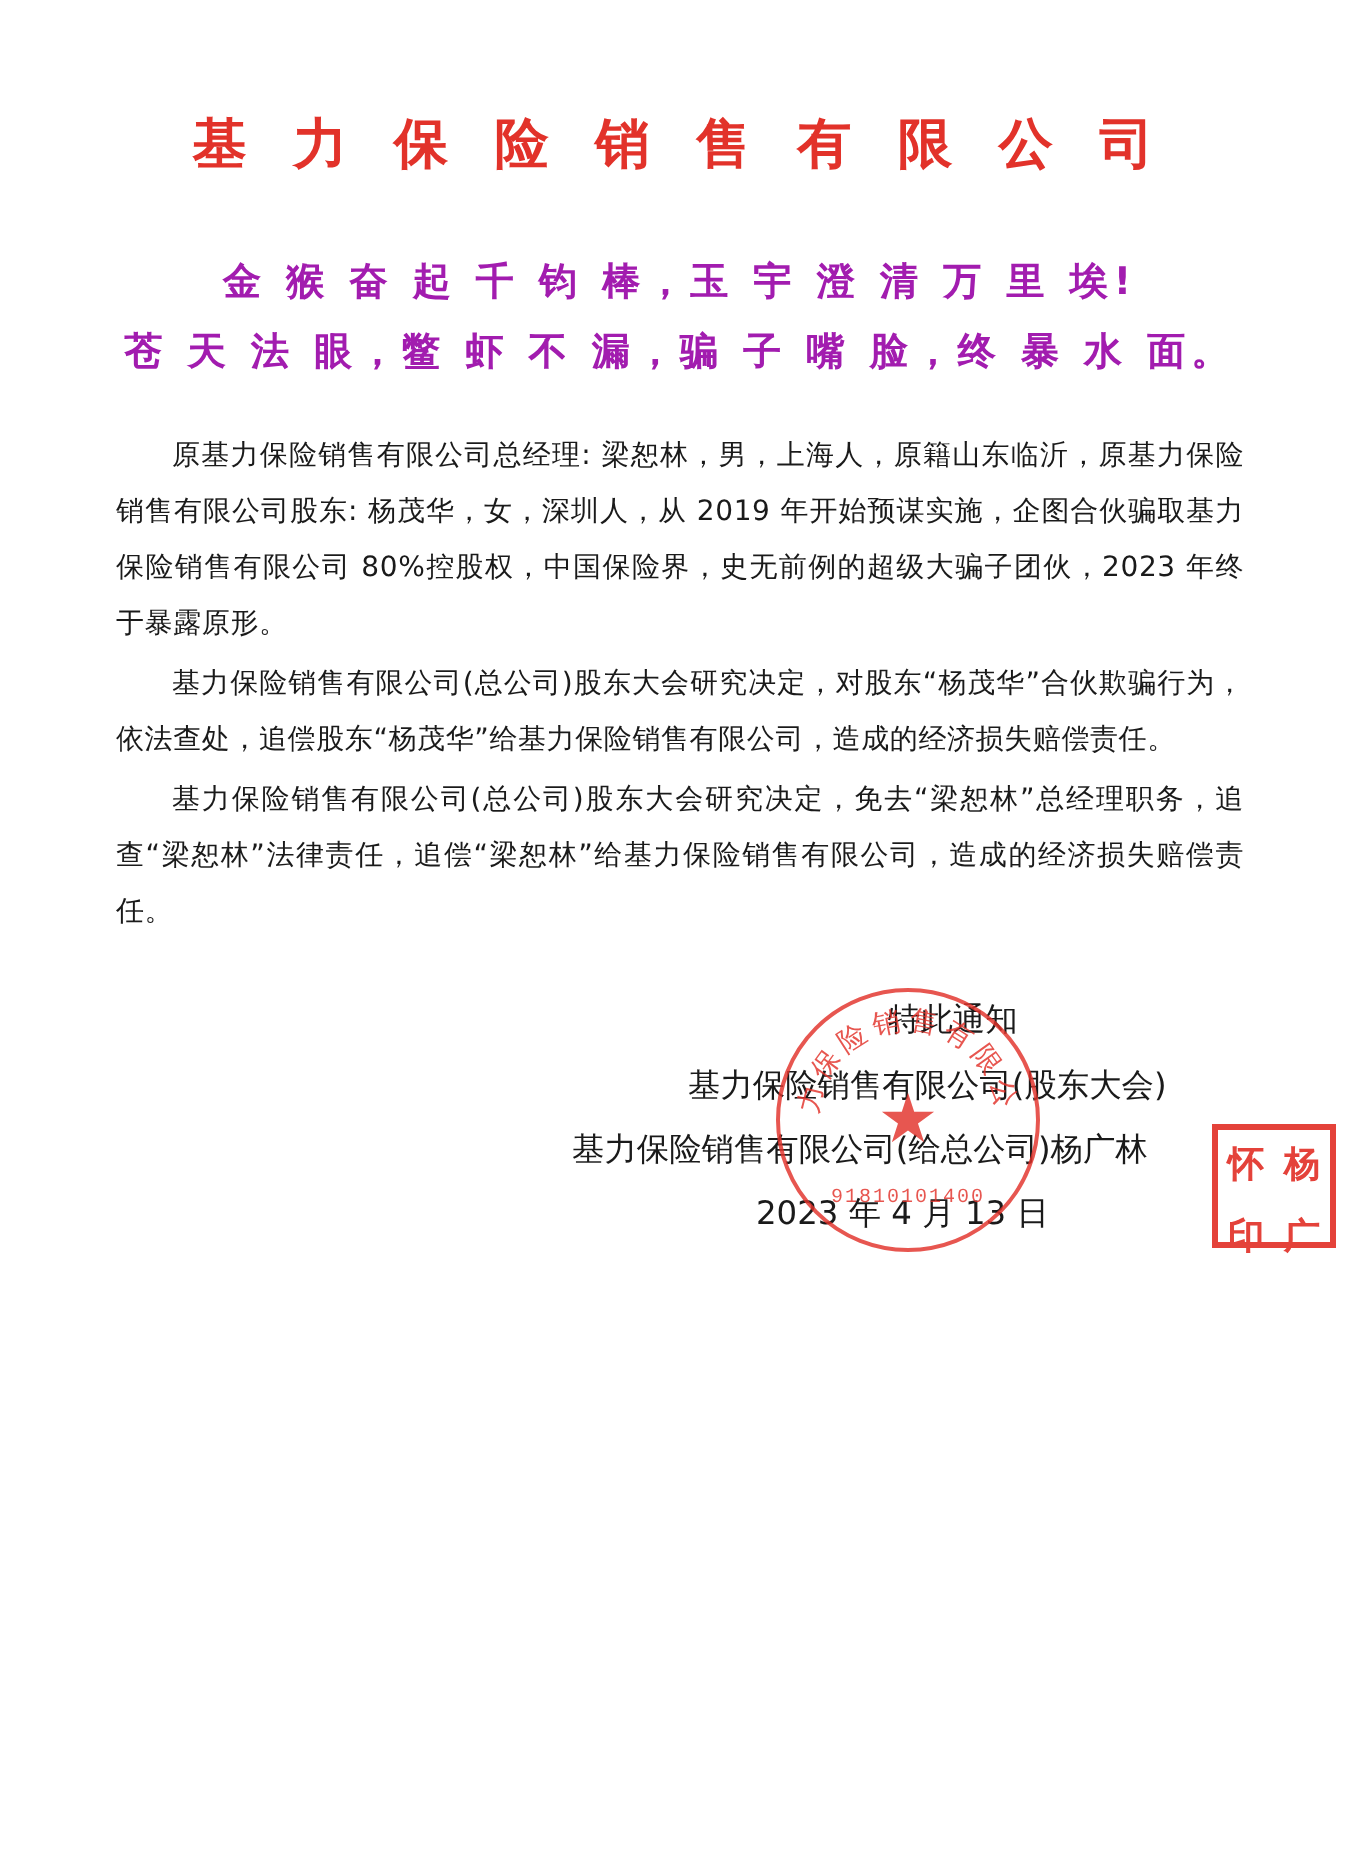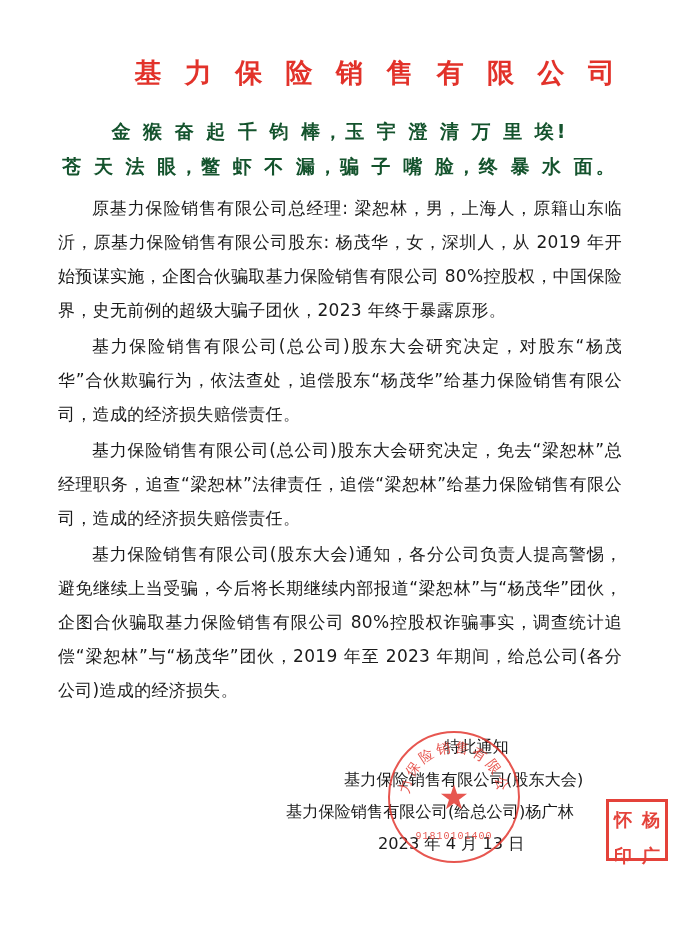--- a/index.html
+++ b/index.html
@@ -16,47 +16,47 @@
     overflow: hidden;
   }
   .page {
     position: relative;
     width: 680px;
     height: 935px;
     box-sizing: border-box;
     padding: 52px 58px 20px 58px;
   }
   .title {
-    text-align: right;
+    text-align: center;
     color: #e2322a;
     font-size: 27px;
     font-weight: bold;
     letter-spacing: 7px;
     line-height: 1.55;
   }
   .title .line2 {
     display: block;
     margin-top: 4px;
   }
   .slogan {
     text-align: center;
-    color: #14532d;
+    color: #a21caf;
     font-size: 19px;
     font-weight: bold;
     letter-spacing: 3px;
-    margin-top: 20px;
+    margin-top: 30px;
     line-height: 1.85;
   }
   .slogan .s2 {
     display: block;
     text-align: center;
   }
   .body-text {
-    margin-top: 7px;
-    font-size: 17px;
+    margin-top: 20px;
+    font-size: 14px;
     line-height: 2.0;
     text-align: justify;
     letter-spacing: 0.3px;
   }
   .para {
     text-indent: 2em;
     margin: 0 0 2px 0;
   }
   .closing {
     margin-top: 24px;
@@ -147,21 +147,20 @@
 
   <div class="slogan">
     <span>金 猴 奋 起 千 钧 棒，玉 宇 澄 清 万 里 埃!</span>
     <span class="s2">苍 天 法 眼，鳖 虾 不 漏，骗 子 嘴 脸，终 暴 水 面。</span>
   </div>
 
   <div class="body-text">
     <p class="para">原基力保险销售有限公司总经理: 梁恕林，男，上海人，原籍山东临沂，原基力保险销售有限公司股东: 杨茂华，女，深圳人，从 2019 年开始预谋实施，企图合伙骗取基力保险销售有限公司 80%控股权，中国保险界，史无前例的超级大骗子团伙，2023 年终于暴露原形。</p>
     <p class="para">基力保险销售有限公司(总公司)股东大会研究决定，对股东“杨茂华”合伙欺骗行为，依法查处，追偿股东“杨茂华”给基力保险销售有限公司，造成的经济损失赔偿责任。</p>
     <p class="para">基力保险销售有限公司(总公司)股东大会研究决定，免去“梁恕林”总经理职务，追查“梁恕林”法律责任，追偿“梁恕林”给基力保险销售有限公司，造成的经济损失赔偿责任。</p>
-    <p class="para">基力保险销售有限公司(股东大会)通知，各分公司负责人提高警惕，避免继续上当受骗，今后将长期继续内部报道“梁恕林”与“杨茂华”团伙，企图合伙骗取基力保险销售有限公司 80%控股权诈骗事实，调查统计追偿“梁恕林”与“杨茂华”团伙，2019 年至 2023 年期间，给总公司(各分公司)造成的经济损失。</p>
   </div>
 
   <div class="closing">
     <div class="closing-line l1">特此通知</div>
     <div class="closing-line l2">基力保险销售有限公司(股东大会)</div>
     <div class="closing-line l3">基力保险销售有限公司(给总公司)杨广林</div>
     <div class="closing-line l4">2023 年 4 月 13 日</div>
 
     <div class="seal-round">
       <div class="arc-text">

